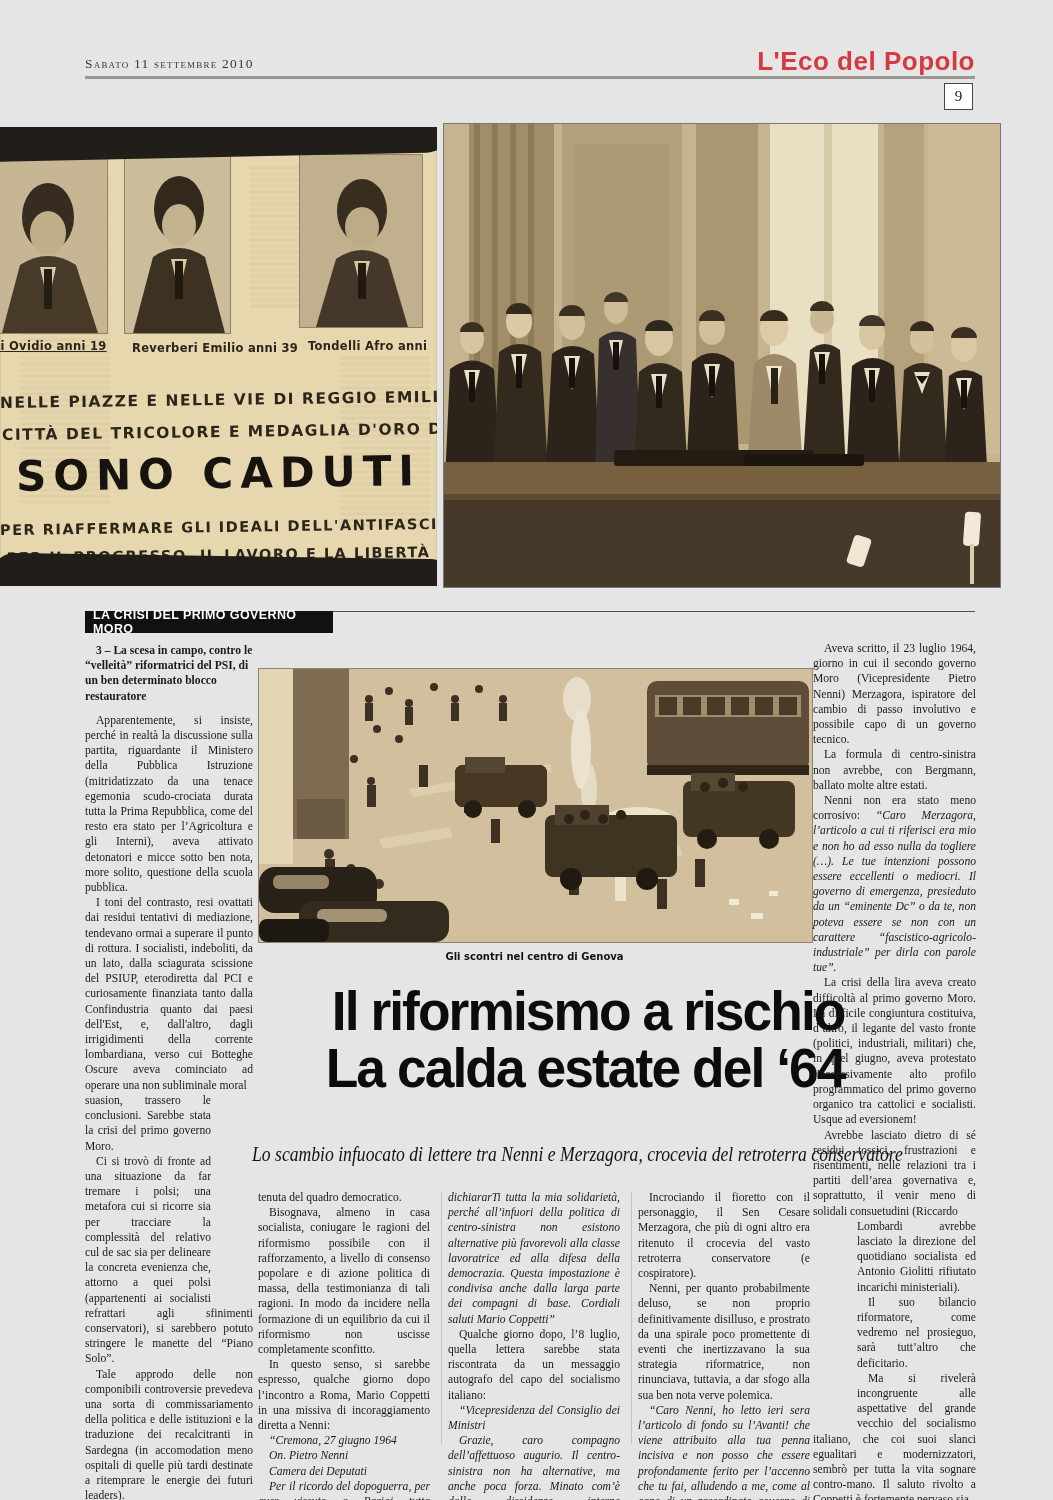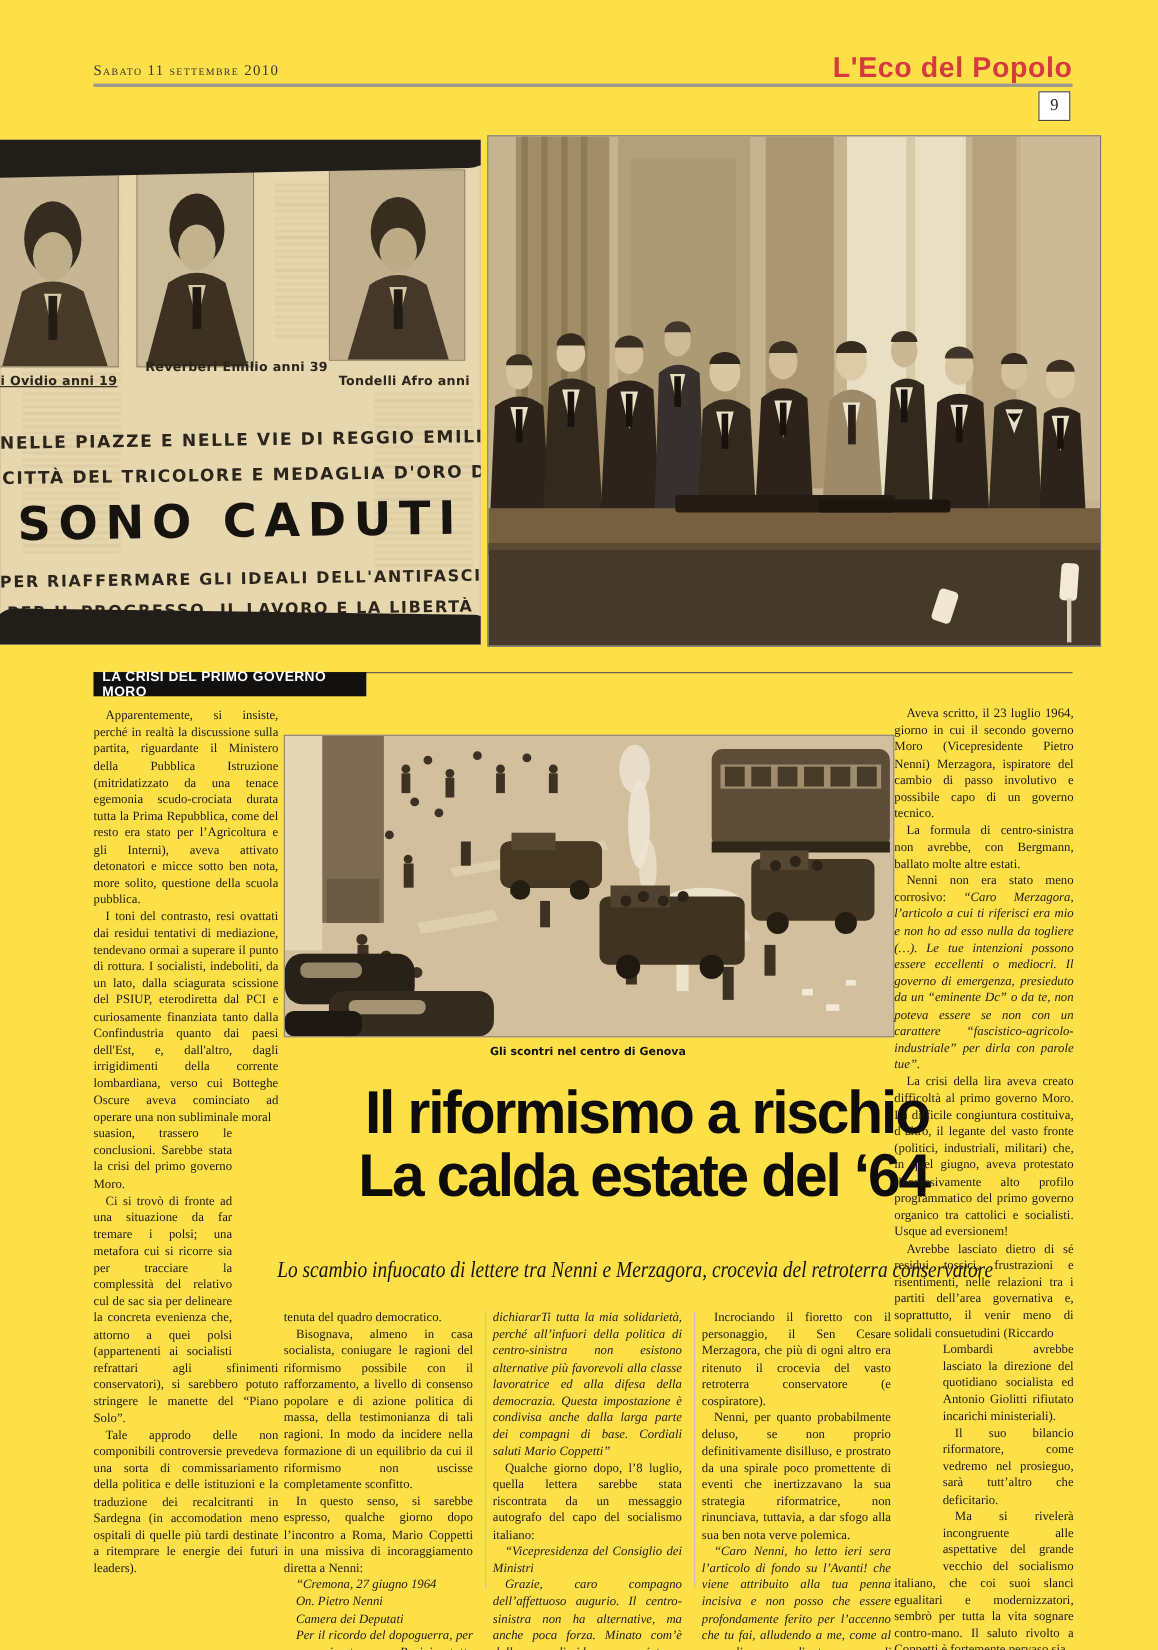--- a/index.html
+++ b/index.html
@@ -1,16 +1,16 @@
 <!DOCTYPE html>
 <html lang="it"><head>
 <meta charset="utf-8">
 <style>
   html,body{margin:0;padding:0;background:#ffffff;}
-  #page{position:relative;width:1053px;height:1500px;background:#fde047;overflow:hidden;
+  #page{position:relative;width:1053px;height:1500px;background:#e5e5e5;overflow:hidden;
         font-family:"Liberation Serif",serif;color:#1c1a17;}
   
   .date{position:absolute;left:85px;top:56px;font-size:13.5px;font-variant:small-caps;
         letter-spacing:1.2px;color:#3a3733;}
   .masthead{position:absolute;right:78px;top:46px;font-family:"Liberation Sans",sans-serif;
         font-size:26px;font-weight:600;letter-spacing:0.5px;color:#d43a40;}
   .hrule{position:absolute;left:85px;top:76px;width:890px;height:3px;background:#9a9792;}
   .pagebox{position:absolute;left:944px;top:83px;width:27px;height:25px;border:1.5px solid #4a463f;
         background:#fff;display:flex;align-items:center;justify-content:center;font-size:15px;}
   
@@ -109,21 +109,21 @@
         <rect width="122" height="172" fill="#c1b08d"></rect>
         <ellipse cx="62" cy="56" rx="25" ry="32" fill="#382e20"></ellipse>
         <ellipse cx="62" cy="72" rx="17" ry="20" fill="#bcab86"></ellipse>
         <path d="M16 172 L36 104 Q62 86 88 104 L108 172 Z" fill="#45382a"></path>
         <polygon points="54,106 70,106 62,138" fill="#d6c7a4"></polygon>
         <rect x="58" y="108" width="8" height="36" fill="#211a11"></rect>
       </svg>
     </div>
 
     <div class="cap" style="left:-8px;top:212px;text-decoration:underline;">ni Ovidio anni 19</div>
-    <div class="cap" style="left:132px;top:199px;">Reverberi Emilio anni 39</div>
+    <div class="cap" style="left:132px;top:214px;">Reverberi Emilio anni 39</div>
     <div class="cap" style="left:308px;top:212px;">Tondelli Afro anni</div>
 
     <div class="ln small tilt" style="top:264px;">NELLE PIAZZE E NELLE VIE DI REGGIO EMILIA</div>
     <div class="ln small tilt" style="top:296px;left:2px;">CITTÀ DEL TRICOLORE E MEDAGLIA D'ORO DELLA RESISTENZ</div>
     <div class="ln big tilt" style="top:322px;">SONO CADUTI</div>
     <div class="ln small tilt" style="top:392px;font-size:14.5px;">PER RIAFFERMARE GLI IDEALI DELL'ANTIFASCISMO</div>
     <div class="ln small tilt" style="top:420px;font-size:14.5px;">PER IL PROGRESSO, IL LAVORO E LA LIBERTÀ</div>
 
     <div class="bar-top"></div>
     <div class="bar-bot"></div>
@@ -333,20 +333,21 @@
 
   <div class="headline">
     <div class="l">Il riformismo a rischio</div>
     <div class="l">La calda estate del ‘64</div>
   </div>
   <div class="subhead">
     <span>Lo scambio infuocato di lettere tra Nenni e Merzagora, crocevia del retroterra conservatore</span>
   </div>
 
   <div id="col1" class="col">
+      <p class="lead">3 – La scesa in campo, contro le “velleità” riformatrici del PSI, di un ben determinato blocco restauratore</p>
       <p>Apparentemente, si insiste, perché in realtà la discussione sulla partita, riguardante il Ministero della Pubblica Istruzione (mitridatizzato da una tenace egemonia scudo-crociata durata tutta la Prima Repubblica, come del resto era stato per l’Agricoltura e gli Interni), aveva attivato detonatori e micce sotto ben nota, more solito, questione della scuola pubblica.</p>
       <p>I toni del contrasto, resi ovattati dai residui tentativi di mediazione, tendevano ormai a superare il punto di rottura. I socialisti, indeboliti, da un lato, dalla sciagurata scissione del PSIUP, eterodiretta dal PCI e curiosamente finanziata tanto dalla Confindustria quanto dai paesi dell'Est, e, dall'altro, dagli irrigidimenti della corrente lombardiana, verso cui Botteghe Oscure aveva cominciato ad operare una non subliminale moral</p>
       <div class="spacer right" style="width: 42px; height: 206px;"></div>
       <p class="ni">suasion, trassero le conclusioni. Sarebbe stata la crisi del primo governo Moro.</p>
       <p>Ci si trovò di fronte ad una situazione da far tremare i polsi; una metafora cui si ricorre sia per tracciare la complessità del relativo cul de sac sia per delineare la concreta evenienza che, attorno a quei polsi (appartenenti ai socialisti refrattari agli sfinimenti conservatori), si sarebbero potuto stringere le manette del “Piano Solo”.</p>
       <p>Tale approdo delle non componibili controversie prevedeva una sorta di commissariamento della politica e delle istituzioni e la traduzione dei recalcitranti in Sardegna (in accomodation meno ospitali di quelle più tardi destinate a ritemprare le energie dei futuri leaders).</p>
     </div>
   <div id="col2" class="col">
       <p class="ni">tenuta del quadro democratico.</p>
       <p>Bisognava, almeno in casa socialista, coniugare le ragioni del riformismo possibile con il rafforzamento, a livello di consenso popolare e di azione politica di massa, della testimonianza di tali ragioni. In modo da incidere nella formazione di un equilibrio da cui il riformismo non uscisse completamente sconfitto.</p>

